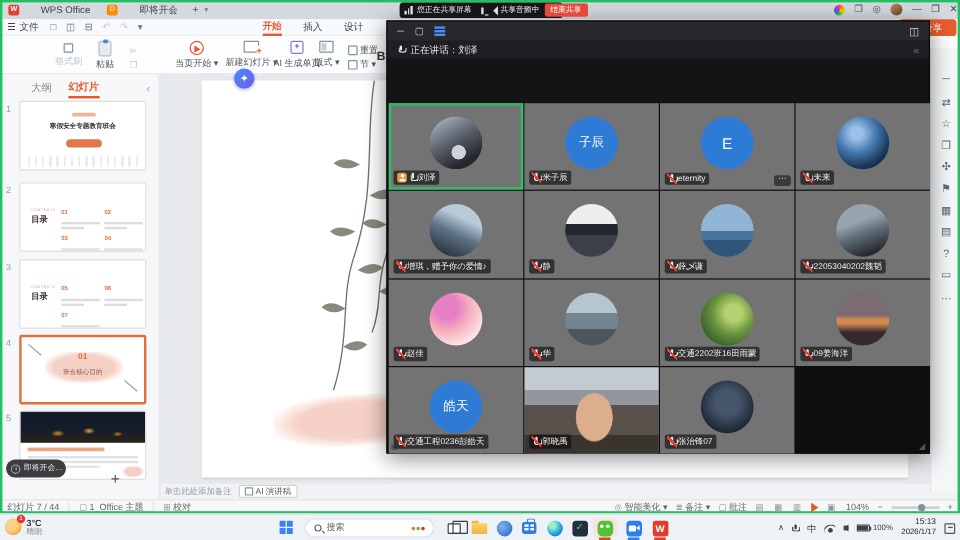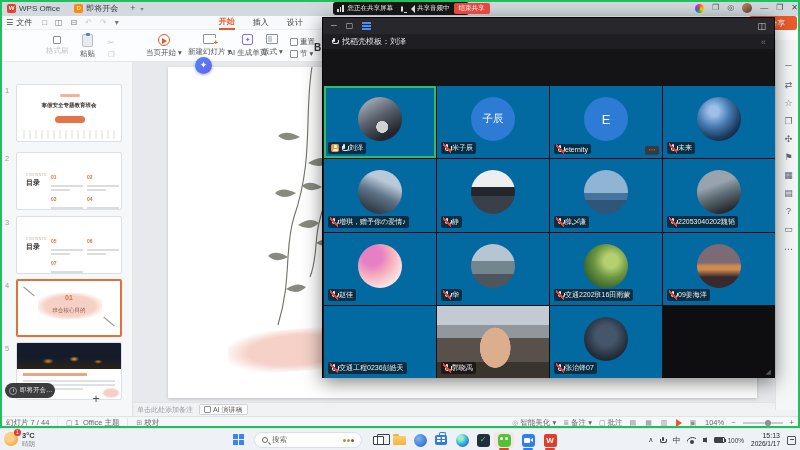--- a/index.html
+++ b/index.html
@@ -4,21 +4,21 @@
 <style>
   *{margin:0;padding:0;box-sizing:border-box}
   html,body{width:800px;height:450px;overflow:hidden}
   body{position:relative;font-family:"Liberation Sans","DejaVu Sans",sans-serif;background:#e7e9ec;color:#333}
 
   
   #share-frame{position:absolute;left:0;top:0;width:800px;height:428px;border:2px solid #1fc15f;z-index:40;pointer-events:none}
 
   
   #tabbar{position:absolute;left:0;top:0;width:800px;height:16px;background:#d3d9de;display:flex;align-items:stretch;font-size:8px}
-  .wtab{display:flex;align-items:center;gap:3px;padding:0 7px;color:#3c4248;white-space:nowrap}
+  .wtab{display:flex;align-items:center;gap:18px;padding:0 7px;color:#3c4248;white-space:nowrap}
   .wtab.active{background:#fff;border-radius:4px 4px 0 0;margin-top:1px}
   .wlogo{width:9px;height:9px;background:#e3402e;border-radius:2px;color:#fff;font-size:6px;font-weight:bold;display:flex;align-items:center;justify-content:center}
   .dlogo{width:9px;height:9px;background:#ff8a00;border-radius:2px;color:#fff;font-size:6px;display:flex;align-items:center;justify-content:center}
   .plogo{width:9px;height:9px;background:#e85a28;border-radius:2px;color:#fff;font-size:6px;font-weight:bold;display:flex;align-items:center;justify-content:center}
   .tclose{color:#8a9096;margin-left:4px;font-size:7px}
   .tplus{color:#555;padding:0 5px;display:flex;align-items:center;font-size:9px}
   .tcaret{color:#777;display:flex;align-items:center;font-size:6px}
   #corner-icons{position:absolute;right:2px;top:2px;display:flex;align-items:center;gap:8px;height:12px}
   .colorwheel{width:9px;height:9px;border-radius:50%;background:conic-gradient(#f44,#fa0,#ffd400,#3c3,#36f,#a3f,#f44)}
   .cicon{color:#555;font-size:8px;line-height:1}
@@ -114,21 +114,21 @@
   #meeting{position:absolute;left:322px;top:17px;width:453px;height:361px;background:#1c1c20;border:1px solid #060608;box-shadow:0 4px 18px rgba(0,0,0,.5);z-index:30}
   #m-titlebar{position:absolute;left:0;top:0;width:100%;height:16px;background:#28282c;display:flex;align-items:center;gap:9px;padding:0 8px}
   .mt-ic{color:#cfcfd4;font-size:8px;line-height:1}
   .bluegrid{width:9px;height:2px;background:#4b8df8;box-shadow:0 3px 0 #4b8df8,0 6px 0 #4b8df8;margin-top:-6px}
   .mt-right{margin-left:auto;color:#cfcfd4;font-size:9px}
   #m-speakbar{position:absolute;left:0;top:16px;width:100%;height:16px;display:flex;align-items:center;gap:5px;padding:0 8px;background:#1f1f23;border-bottom:1px solid #141416}
   #m-speakbar .txt{font-size:8px;color:#e4e4e8}
   .collapse2{margin-left:auto;color:#6f6f75;font-size:9px}
   #m-gap{position:absolute;left:0;top:32px;width:100%;height:36px;background:#141416}
   #m-grid{position:absolute;left:1px;top:68px;width:451px;height:292px;display:grid;grid-template-columns:repeat(4,1fr);grid-template-rows:repeat(4,1fr);gap:1px;background:#0e0e10}
-  .tile{position:relative;background:#0369a1;overflow:hidden}
+  .tile{position:relative;background:#737373;overflow:hidden}
   .tile.speaking{outline:2px solid #2ebe66;outline-offset:-2px;z-index:2}
   .av{width:44px;height:44px;border-radius:50%;margin:11px auto 0}
   .av-init{background:#2e7bd6;color:#fff;display:flex;align-items:center;justify-content:center;font-size:10.5px}
   .av-p1{background:radial-gradient(circle at 55% 68%,#cfd3d8 0 15%,rgba(0,0,0,0) 16%),linear-gradient(150deg,#9aa2ac 15%,#5a616c 45%,#23262c 80%)}
   .av-earth{background:radial-gradient(circle at 38% 32%,#9cc0e8 0 12%,#4479b0 40%,#1b3a5c 68%,#0c1929 90%)}
   .av-p5{background:linear-gradient(205deg,#b9c9d8 0 30%,#5d7286 55%,#303b46 85%)}
   .av-gojo{background:linear-gradient(180deg,#eceef0 0 38%,#23262e 38% 58%,#394049 58%)}
   .av-sea{background:linear-gradient(180deg,#8fb4d4 0 52%,#47749c 52% 68%,#2d5679 68%)}
   .av-mtn{background:linear-gradient(160deg,#97a3ad 0 35%,#606e77 55%,#262b30 85%)}
   .av-pink{background:radial-gradient(circle at 32% 28%,#e77fc5 0 22%,#f5aebb 45%,#fbe3e6 75%)}
@@ -290,20 +290,25 @@
     <span><span>节</span> ▾</span>
   </div>
   <span class="smallbtn" style="left:314px;top:12px;font-weight:bold;font-size:10px;color:#333">B</span>
 </div>
 <div id="share-btn">
   <span>⇱</span>
   <span>分享</span>
 </div>
 
 <div id="sidepanel">
+  <div id="panel-tabs">
+    <span class="ptab">大纲</span>
+    <span class="ptab active">幻灯片</span>
+    <span class="pcollapse">‹</span>
+  </div>
 
   <span class="snum" style="top:24px">1</span>
   <div class="thumb" style="top:22px">
     <div class="t1-accent"></div>
     <div class="t1-title">寒假安全专题教育班会</div>
     <div class="t1-pill"></div>
     <div class="t1-floral"></div>
   </div>
 
   <span class="snum" style="top:92px">2</span>
@@ -442,21 +447,21 @@
 
 <div id="meeting">
   <div id="m-titlebar">
     <span class="mt-ic">─</span>
     <span class="mt-ic">▢</span>
     <span class="bluegrid"></span>
     <span class="mt-right">◫</span>
   </div>
   <div id="m-speakbar">
     <span class="mic on"></span>
-    <span class="txt">找稻壳模板：刘泽</span>
+    <span class="txt">正在讲话：刘泽</span>
     <span class="collapse2">«</span>
   </div>
   <div id="m-gap"></div>
 
   <div id="m-grid">
     <div class="tile speaking">
       <div class="av av-p1"></div>
       <div class="plabel">
         <span class="host"></span>
         <span class="mic on"></span>
@@ -560,20 +565,21 @@
     <div class="tile">
       <div class="av av-sunset"></div>
       <div class="plabel">
           <span class="mic off">
             <i class="sl"></i>
           </span>
           <span>09姜海洋</span>
         </div>
     </div>
     <div class="tile">
+      <div class="av av-init">皓天</div>
       <div class="plabel">
           <span class="mic off">
             <i class="sl"></i>
           </span>
           <span>交通工程0236彭皓天</span>
         </div>
     </div>
     <div class="tile">
       <div class="feed"></div>
       <div class="plabel">

